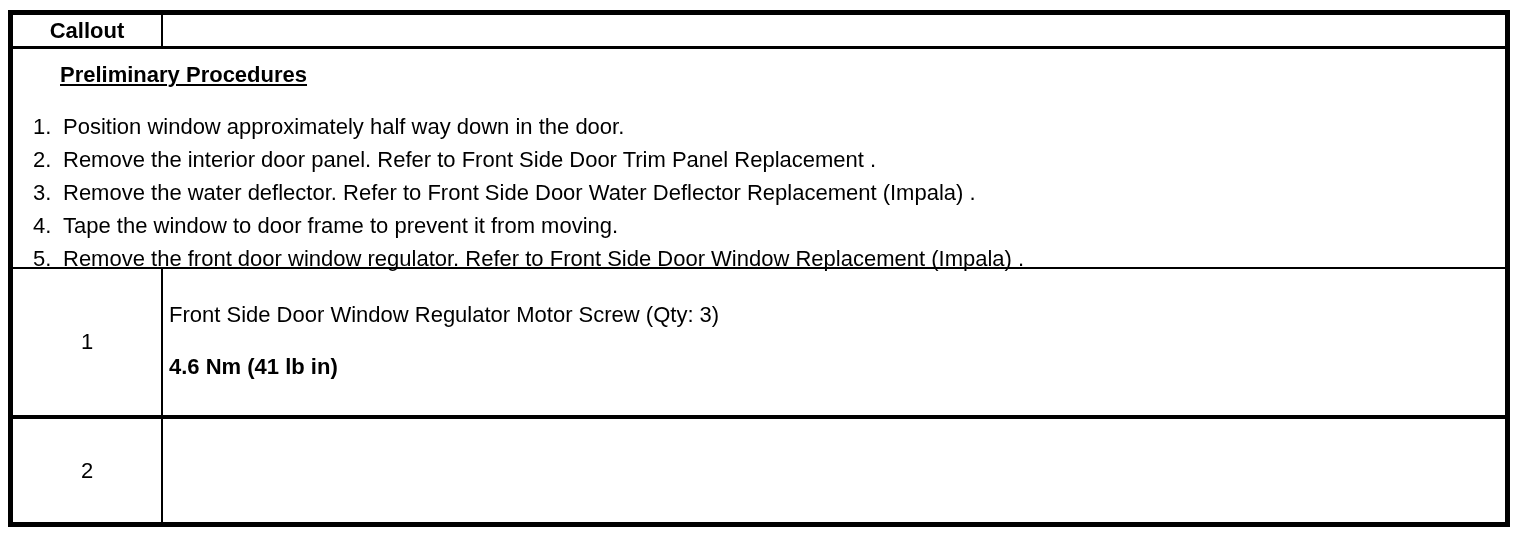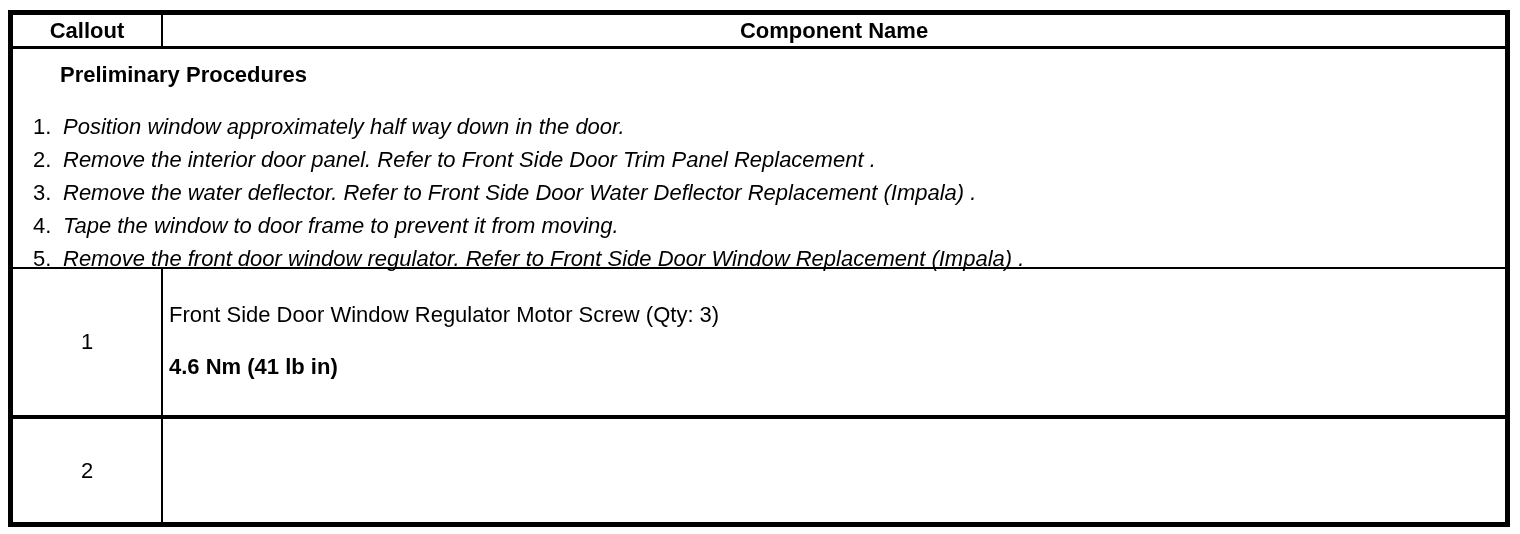--- a/index.html
+++ b/index.html
@@ -51,25 +51,26 @@
   .prelim-row {
     height: 220px;
     border-bottom: 2px solid #000000;
     padding: 13px 20px 0 20px;
     flex-shrink: 0;
   }
   .prelim-title {
     font-weight: bold;
     margin-left: 27px;
     line-height: 26px;
+    text-decoration: underline;
   }
   .steps { margin-top: 22px; }
   .step { display: flex; line-height: 33px; }
   .step-num { width: 30px; flex-shrink: 0; }
-  .step-text { flex: 1; font-style: italic; }
+  .step-text { flex: 1; }
 
   
   .data-row { display: flex; flex-shrink: 0; }
   .row1 {
     height: 150px;
     border-bottom: 4px solid #000000;
   }
   .row2 { flex: 1; }
   .callout-cell {
     display: flex;
@@ -87,23 +88,20 @@
   .bold, b { font-weight: bold; }
 </style>
 </head>
 <body>
 
 <div class="doc-table">
 
   <div class="header-row">
     <div class="callout-col header-cell">
       <span>Callout</span>
-    </div>
-    <div class="comp-col header-cell">
-      <span>Component Name</span>
     </div>
   </div>
 
   <div class="prelim-row">
     <div class="prelim-title">Preliminary Procedures</div>
     <div class="steps">
       <div class="step">
         <span class="step-num">1.</span>
         <span class="step-text">Position window approximately half way down in the door.</span>
       </div>

